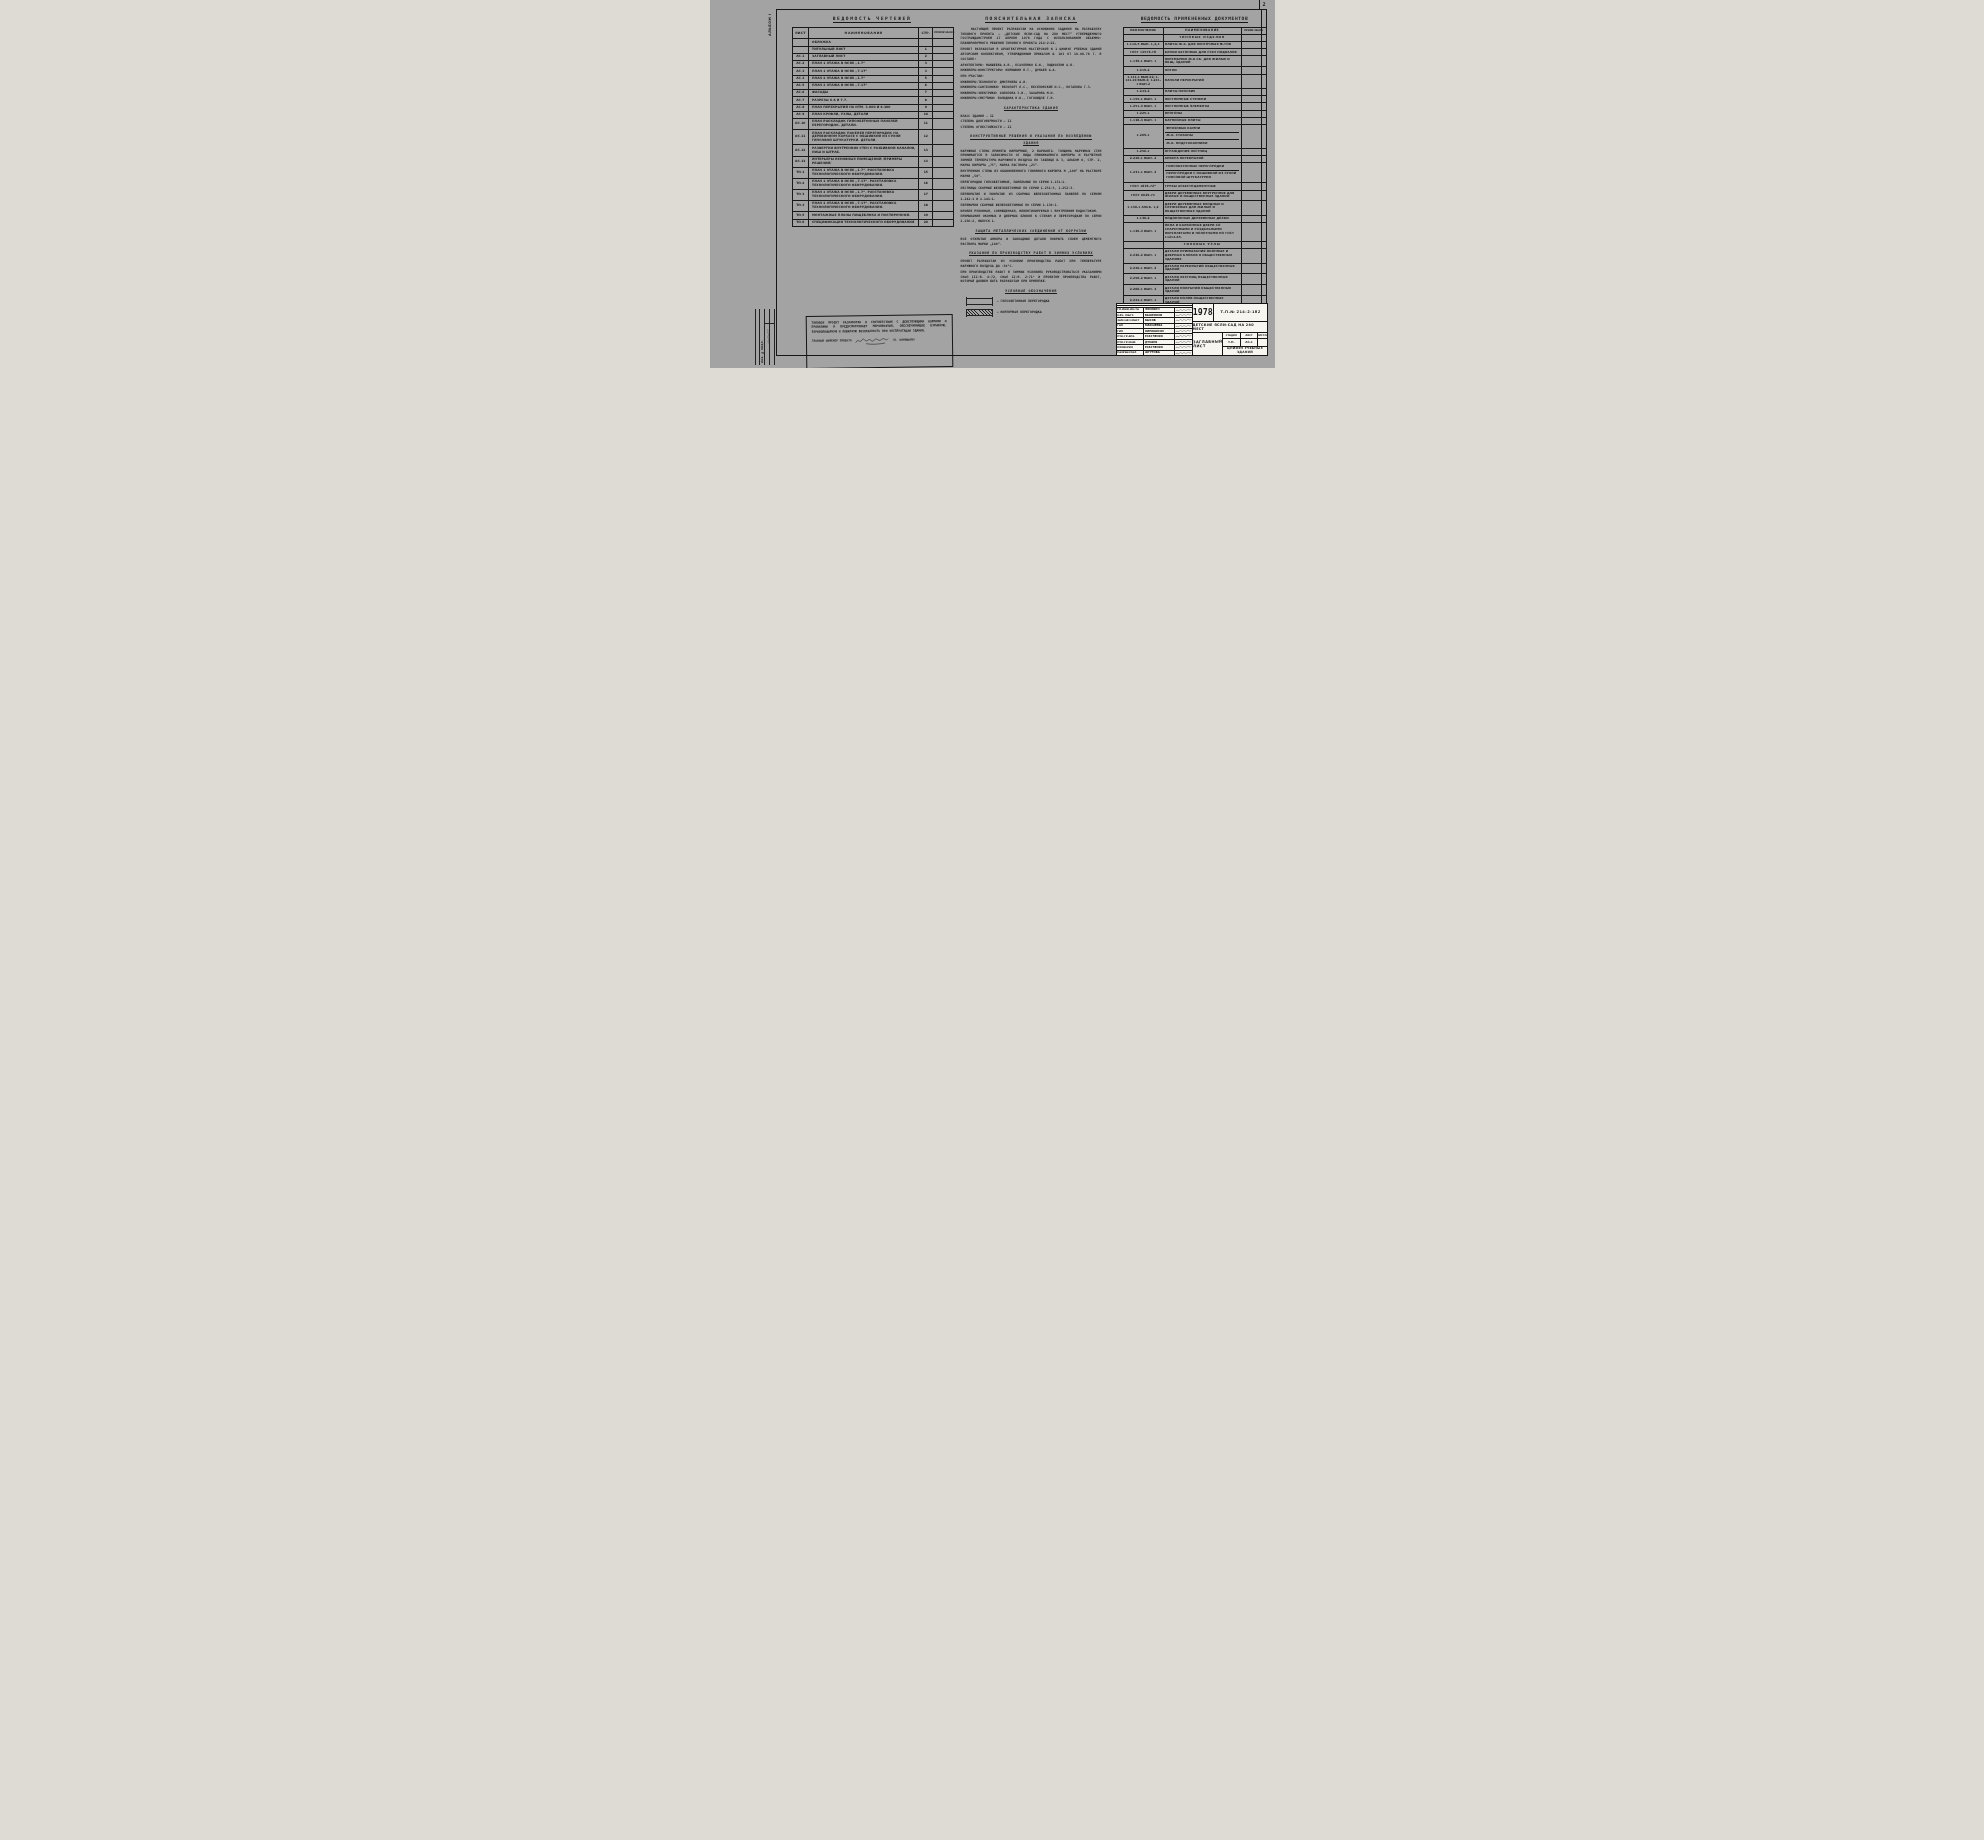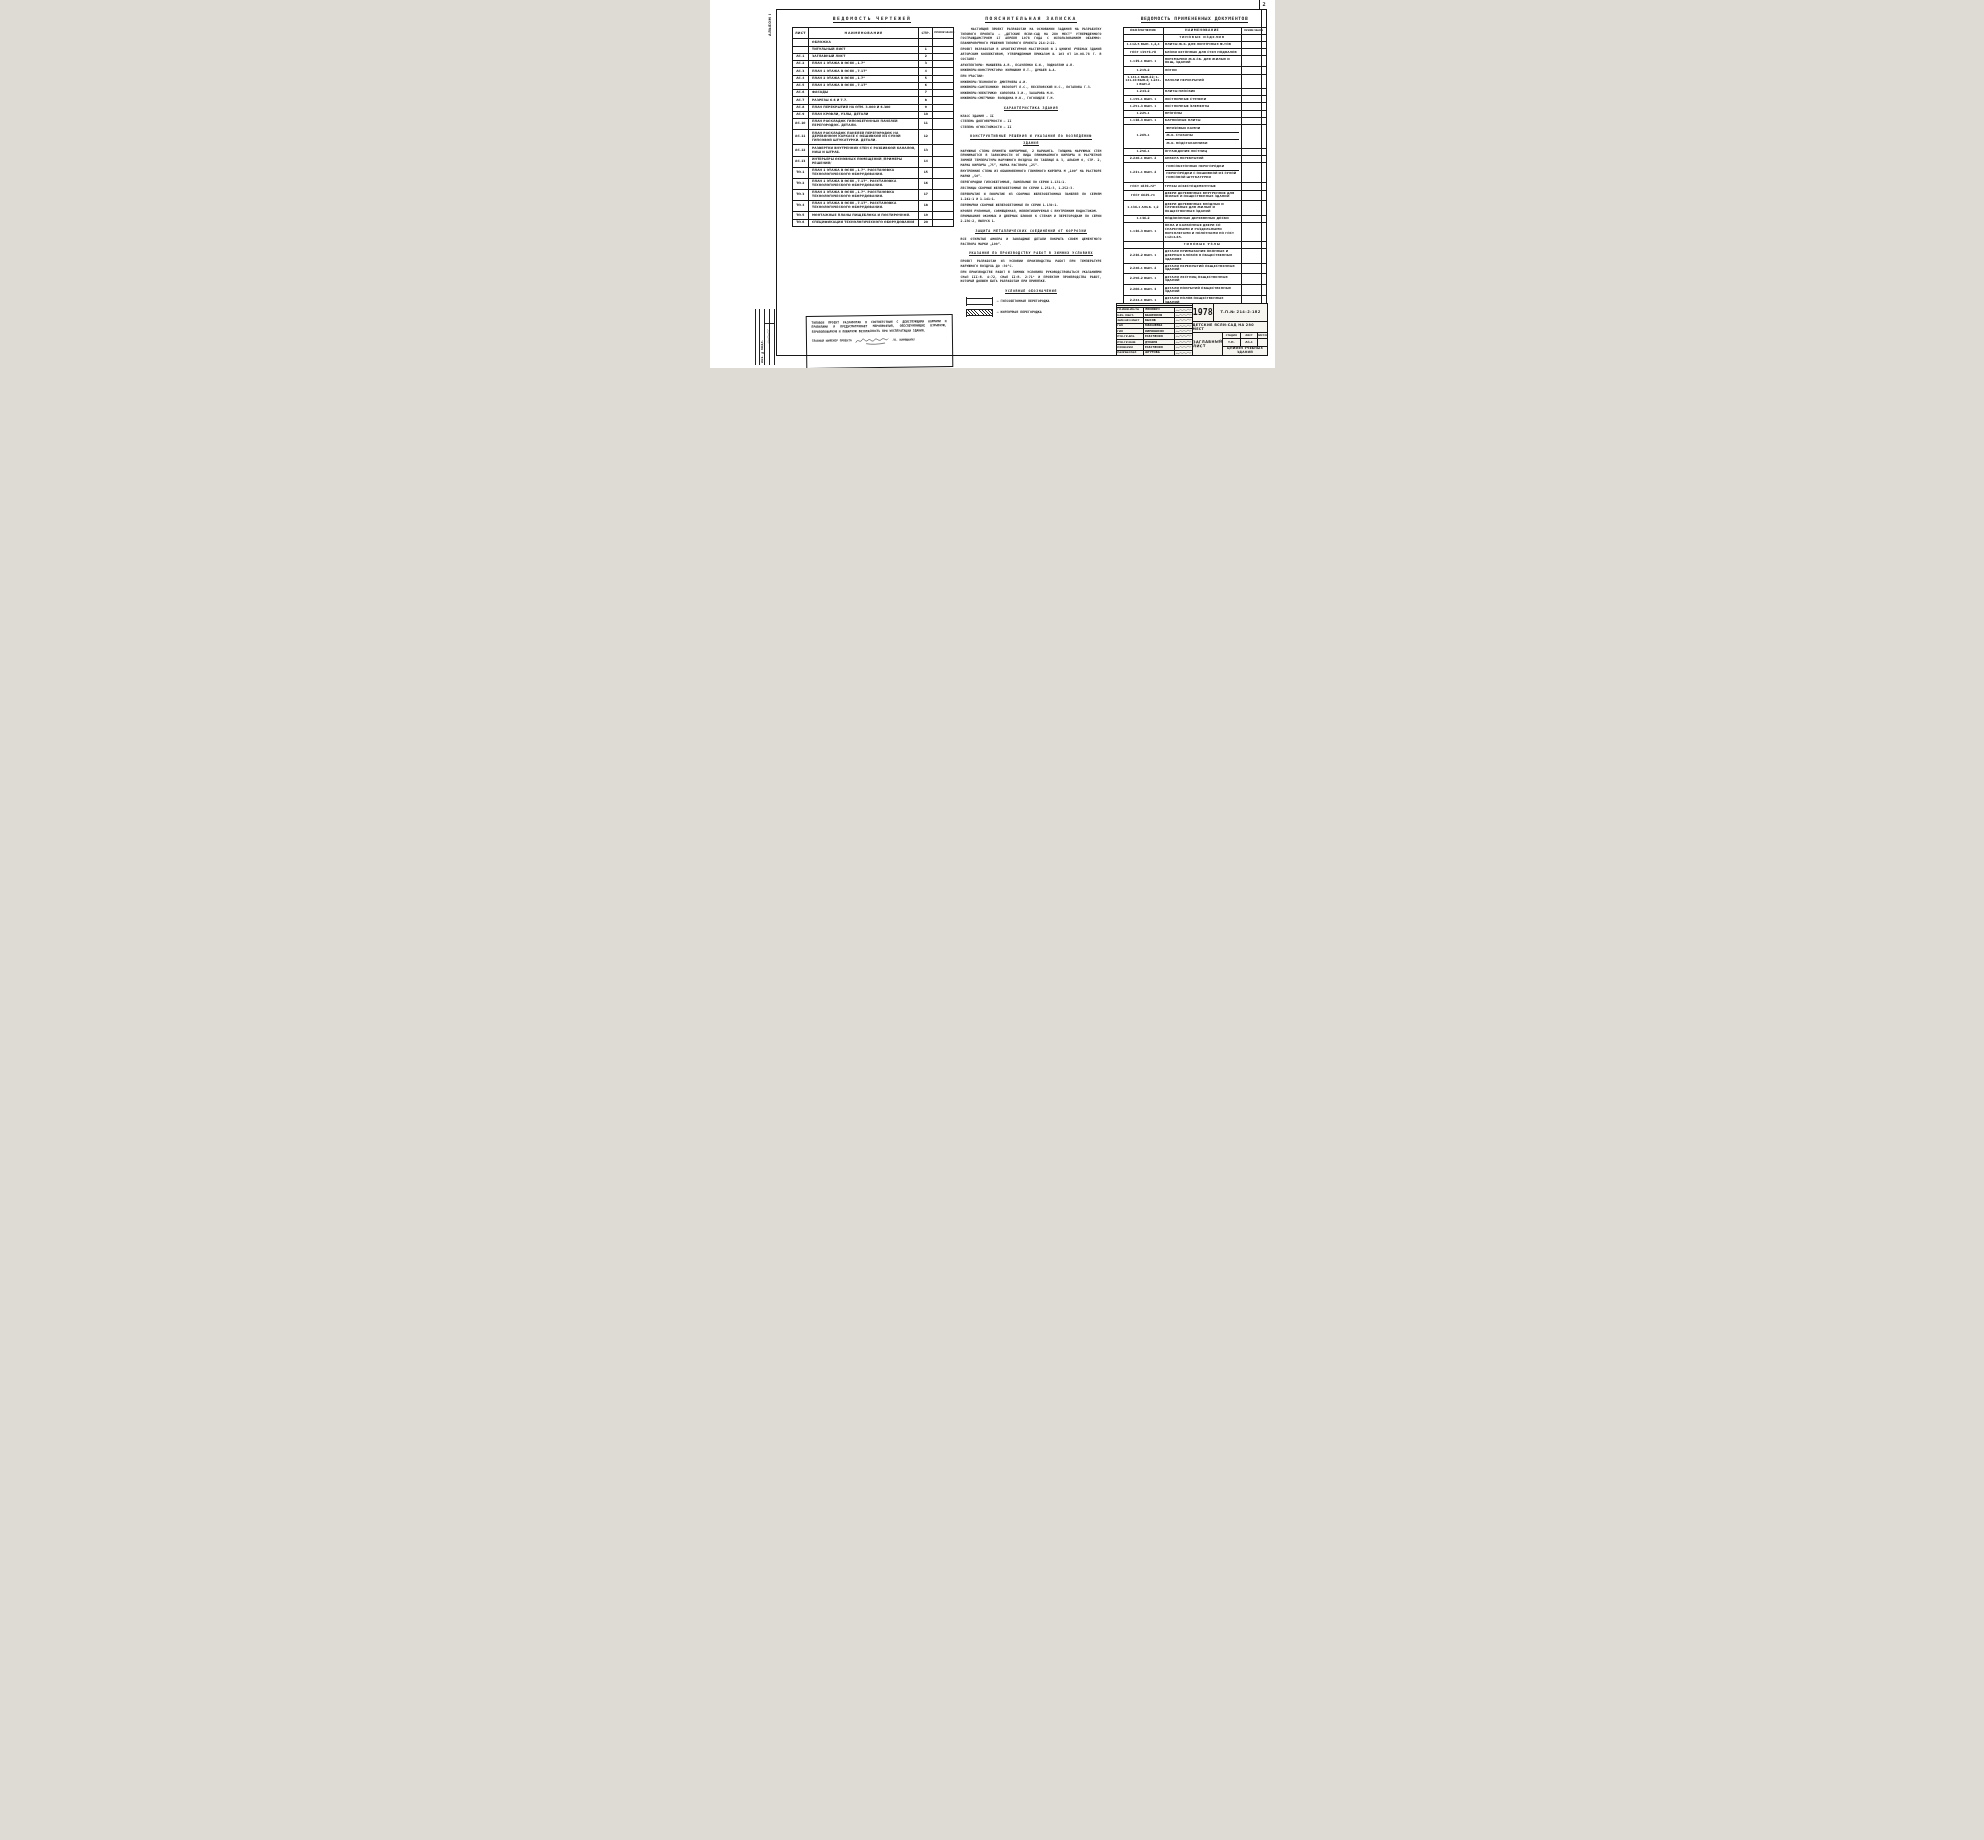--- a/index.html
+++ b/index.html
@@ -1,16 +1,16 @@
 <!DOCTYPE html>
 <html style="font-size:6.4px"><head>
 <meta charset="utf-8">
 <style>
   html,body{margin:0;padding:0;background:#dddbd4;}
-  .sheet{position:relative;width:565px;height:368px;background:#ffffff;color:#1c1c1c;
+  .sheet{position:relative;width:565px;height:368px;background:#a3a3a3;color:#1c1c1c;
          font-family:"DejaVu Sans", sans-serif;overflow:hidden;margin:0 auto;}
   
   .frame{position:absolute;left:66px;top:9px;width:489px;height:345px;
          border:1px solid #171717;}
   .frame-inner-line{position:absolute;top:0;bottom:0;right:4px;border-right:0.8px solid #171717;}
   .page-num{position:absolute;left:553px;top:0.8px;font-family:"DejaVu Sans Mono",monospace;
             font-size:5.2px;font-weight:bold;}
   .page-num-tick{position:absolute;left:549px;top:0.4px;height:9.5px;border-left:0.8px solid #171717;}
   .album-label{position:absolute;left:58px;top:12px;height:24px;
                writing-mode:vertical-rl;transform:rotate(180deg);

